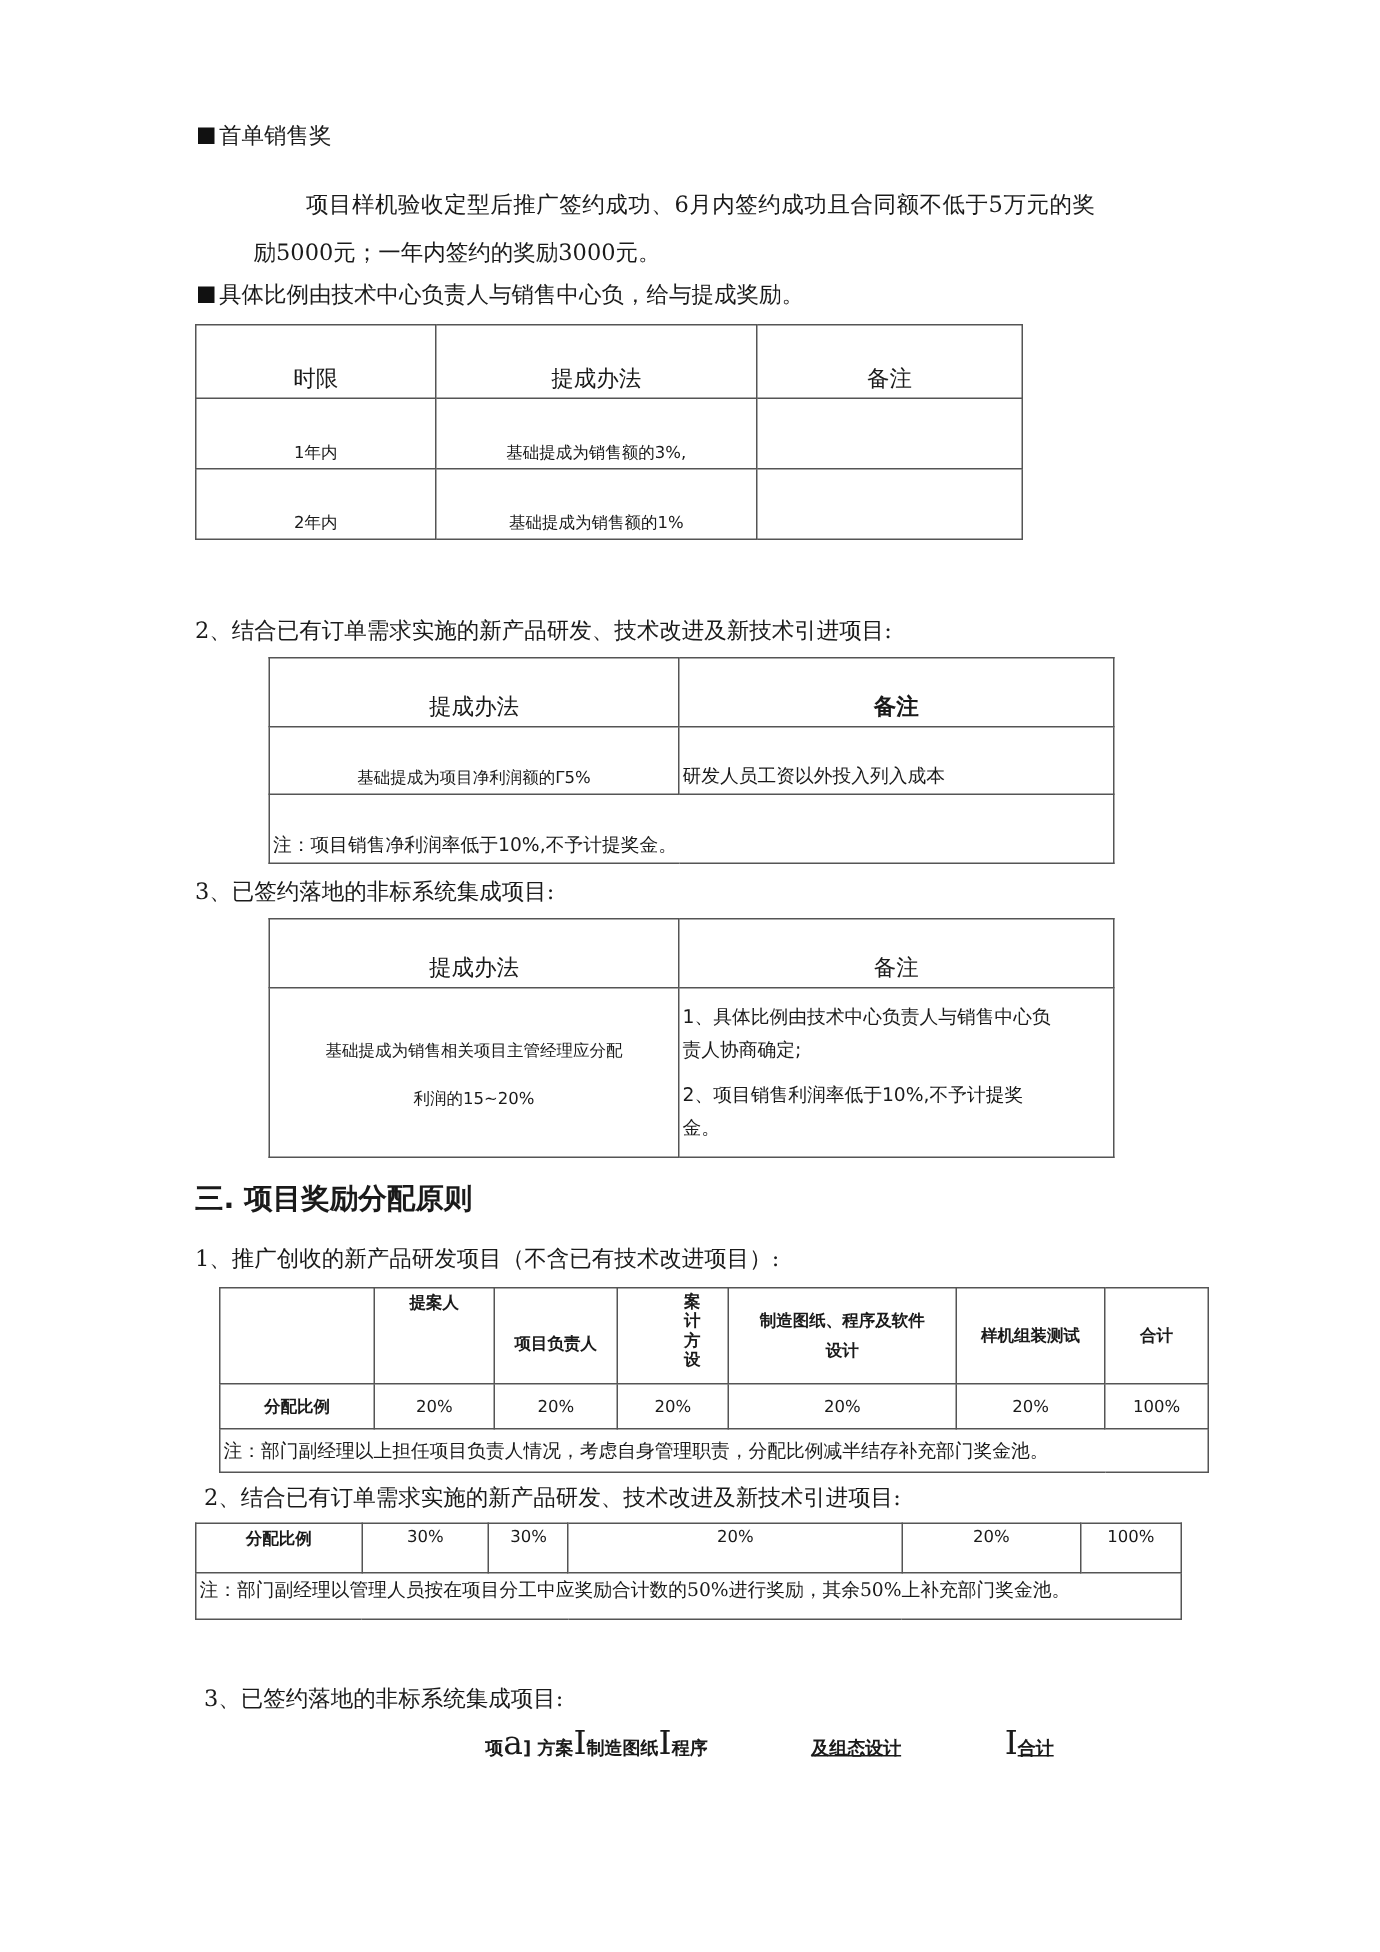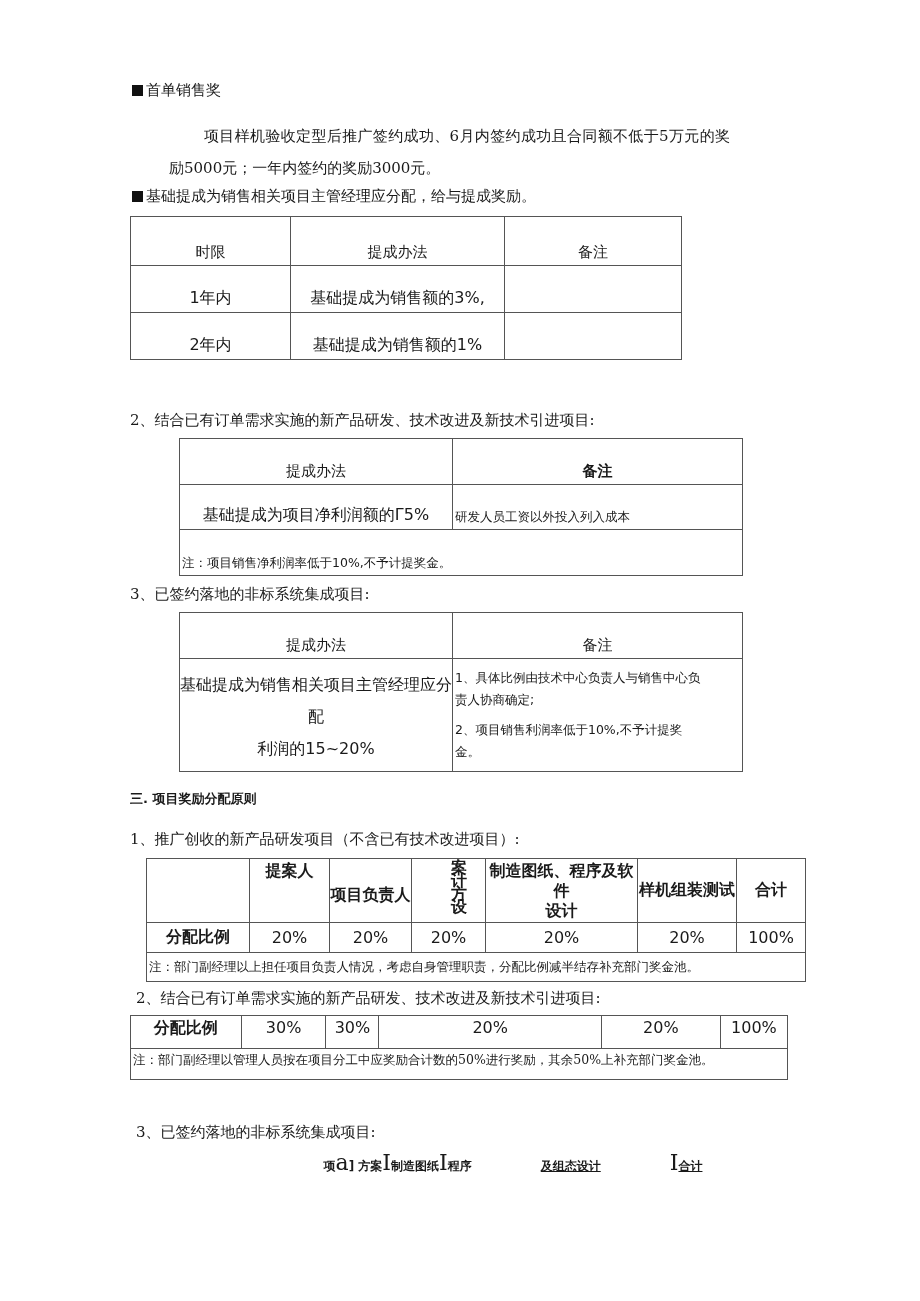--- a/index.html
+++ b/index.html
@@ -3,39 +3,39 @@
 <meta charset="utf-8">
 <style>
   html, body { margin: 0; padding: 0; background: #ffffff; }
   body { width: 920px; height: 1301px; position: relative; overflow: hidden;
          font-family: "DejaVu Serif", "Liberation Serif", serif; color: #1a1a1a; }
   .abs { position: absolute; }
   .txt { font-size: 15px; line-height: 20px; white-space: nowrap; }
   .sans { font-family: "DejaVu Sans", "Liberation Sans", sans-serif; }
   .bullet-sq { display: inline-block; width: 11px; height: 11px; background: #111; margin-right: 3px; vertical-align: -1px; }
   table { border-collapse: collapse; position: absolute; table-layout: fixed; padding-left: 16px; }
-  td { border: 1px solid #555; padding: 0; font-size: 16px; }
+  td { border: 1px solid #555; padding: 0; font-size: 11px; }
   .c { text-align: center; }
   .bottom { vertical-align: bottom; padding-bottom: 3px; }
   .mid { vertical-align: middle; }
   .bold { font-weight: bold; }
   .hdr { font-size: 15px; }
   .note { font-size: 12.5px; text-align: left; padding-left: 2px; }
 </style>
 </head>
 <body>
 
 <div class="abs txt" style="left:132px; top:80px;">
   <span class="bullet-sq"></span><span>首单销售奖</span>
 </div>
 <div class="abs txt" style="left:204px; top:126px; letter-spacing:0.35px;">项目样机验收定型后推广签约成功、6月内签约成功且合同额不低于5万元的奖</div>
 <div class="abs txt" style="left:169px; top:158px;">励5000元；一年内签约的奖励3000元。</div>
 
 <div class="abs txt" style="left:132px; top:186px;">
-  <span class="bullet-sq"></span><span>基础提成为销售相关项目主管经理应分配，给与提成奖励。</span>
+  <span class="bullet-sq"></span><span>具体比例由技术中心负责人与销售中心负，给与提成奖励。</span>
 </div>
 
 <table style="left:130px; top:216px; width:551px;">
   <colgroup>
       <col style="width:160px">
       <col style="width:214px">
       <col style="width:177px">
     </colgroup>
   <tbody>
       <tr style="height:49px">
@@ -99,21 +99,21 @@
       <div>1、具体比例由技术中心负责人与销售中心负</div>
       <div>责人协商确定;</div>
       <div style="height:8px"></div>
       <div>2、项目销售利润率低于10%,不予计提奖</div>
       <div>金。</div>
     </td>
   </tr>
 </tbody>
   </table>
 
-<div class="abs txt sans bold" style="left:130px; top:789px; font-size:13px;">三. 项目奖励分配原则</div>
+<div class="abs txt sans bold" style="left:130px; top:789px; font-size:19px;">三. 项目奖励分配原则</div>
 
 <div class="abs txt" style="left:130px; top:829px;">1、推广创收的新产品研发项目（不含已有技术改进项目）:</div>
 
 <table style="left:146px; top:858px; width:659px;">
   <colgroup>
     <col style="width:103px">
       <col style="width:80px">
       <col style="width:82px">
       <col style="width:74px">
     <col style="width:152px">

